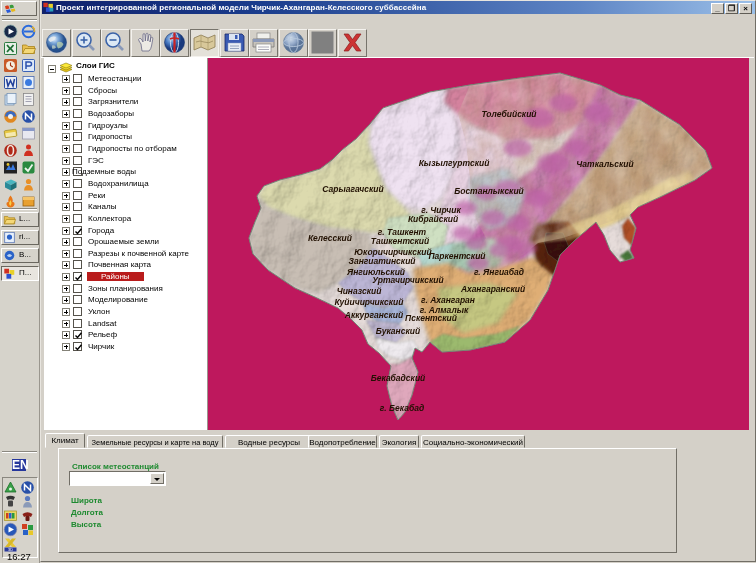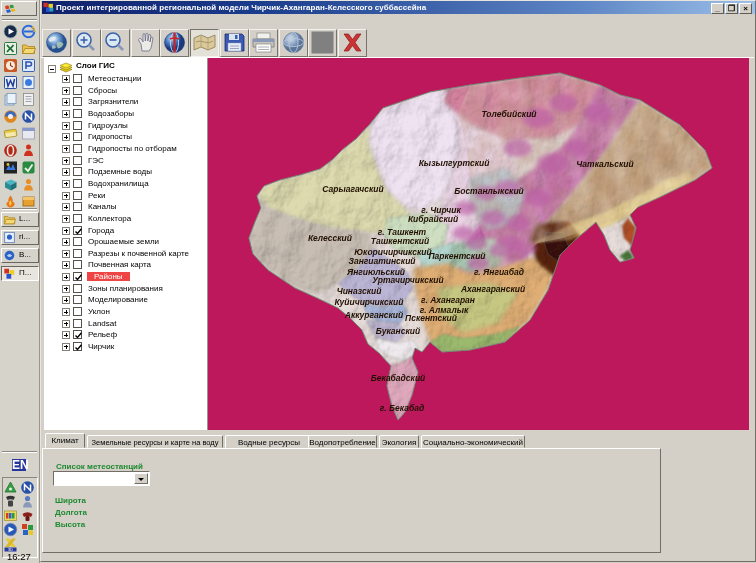--- a/index.html
+++ b/index.html
@@ -23,25 +23,25 @@
 #toolbar{left:0px;top:27px;width:713px;height:30px;border-bottom:1px solid #fff;}
 .tbtn{top:1px;width:29px;height:28px;background:#d4d0c8;border:1px solid;border-color:#f4f2ee #77746c #77746c #f4f2ee;}
 .tbtn.pressed{background:#e4e1d9;border-color:#77746c #f4f2ee #f4f2ee #77746c;}
 #tree{left:3px;top:57px;width:164px;height:372px;background:#fff;border-right:1px solid #9a968e;font-size:8px;color:#000;}
 .trow{position:absolute;left:0;height:11px;white-space:nowrap;}
 .expander{position:absolute;width:8px;height:8px;border:1px solid #848278;background:#fff;}
 .expander:before{content:"";position:absolute;left:1px;top:2.5px;width:4px;height:1px;background:#000;}
 .expander.plus:after{content:"";position:absolute;left:2.5px;top:1px;width:1px;height:4px;background:#000;}
 .cbox{position:absolute;width:9px;height:9px;border:1px solid #55524b;background:#fff;}
 .tlabel{position:absolute;top:0px;}
-.sel{background:#ef4444;color:#fff;padding:0 7px;}
+.sel{background:#b91c1c;color:#fff;padding:0 14px;}
 #tabzone{left:1px;top:432px;width:712px;height:128px;background:#d4d0c8;}
 .tab{position:absolute;top:2px;height:13px;white-space:nowrap;overflow:hidden;background:#d4d0c8;border:1px solid;border-color:#fff #716e66 transparent #fff;border-radius:2px 2px 0 0;font-size:8px;text-align:center;line-height:13px;color:#000;}
 .tab.active{top:0px;height:15px;z-index:3;}
-#tabpanel{left:0px;top:15px;width:619px;height:105px;background:#d4d0c8;border:1px solid;border-color:#fff #716e66 #716e66 #fff;}
+#tabpanel{left:16px;top:15px;width:619px;height:105px;background:#d4d0c8;border:1px solid;border-color:#fff #716e66 #716e66 #fff;}
 .greenlbl{position:absolute;color:#1e8a30;font-weight:bold;font-size:8px;}
 #combo{left:10px;top:22px;width:97px;height:15px;background:#fff;border:1px solid;border-color:#716e66 #fff #fff #716e66;}
 #combo .drop{position:absolute;right:1px;top:1px;width:14px;height:11px;background:#d4d0c8;border:1px solid;border-color:#fff #716e66 #716e66 #fff;}
 #combo .drop:after{content:"";position:absolute;left:3px;top:4px;border:3.5px solid transparent;border-top-color:#000;}
 </style>
 </head>
 <body>
 <div id="page">
 <div id="taskbar" class="abs">
       <div class="startbtn abs">
@@ -372,21 +372,21 @@
           <span class="tlabel" style="left:44px;">Гидропосты по отборам</span>
         </div>
 <div class="trow" style="top:97.5px;">
           <span class="expander plus abs" style="left:18px;top:1px;"></span>
           <span class="cbox abs" style="left:29px;top:0px;"></span>
           <span class="tlabel" style="left:44px;">ГЭС</span>
         </div>
 <div class="trow" style="top:109.2px;">
           <span class="expander plus abs" style="left:18px;top:1px;"></span>
           <span class="cbox abs" style="left:29px;top:0px;"></span>
-          <span class="tlabel" style="left:44px;">Подземные воды</span>
+          <span class="tlabel" style="left:28px;">Подземные воды</span>
         </div>
 <div class="trow" style="top:120.9px;">
           <span class="expander plus abs" style="left:18px;top:1px;"></span>
           <span class="cbox abs" style="left:29px;top:0px;"></span>
           <span class="tlabel" style="left:44px;">Водохранилища</span>
         </div>
 <div class="trow" style="top:132.5px;">
           <span class="expander plus abs" style="left:18px;top:1px;"></span>
           <span class="cbox abs" style="left:29px;top:0px;"></span>
           <span class="tlabel" style="left:44px;">Реки</span>

